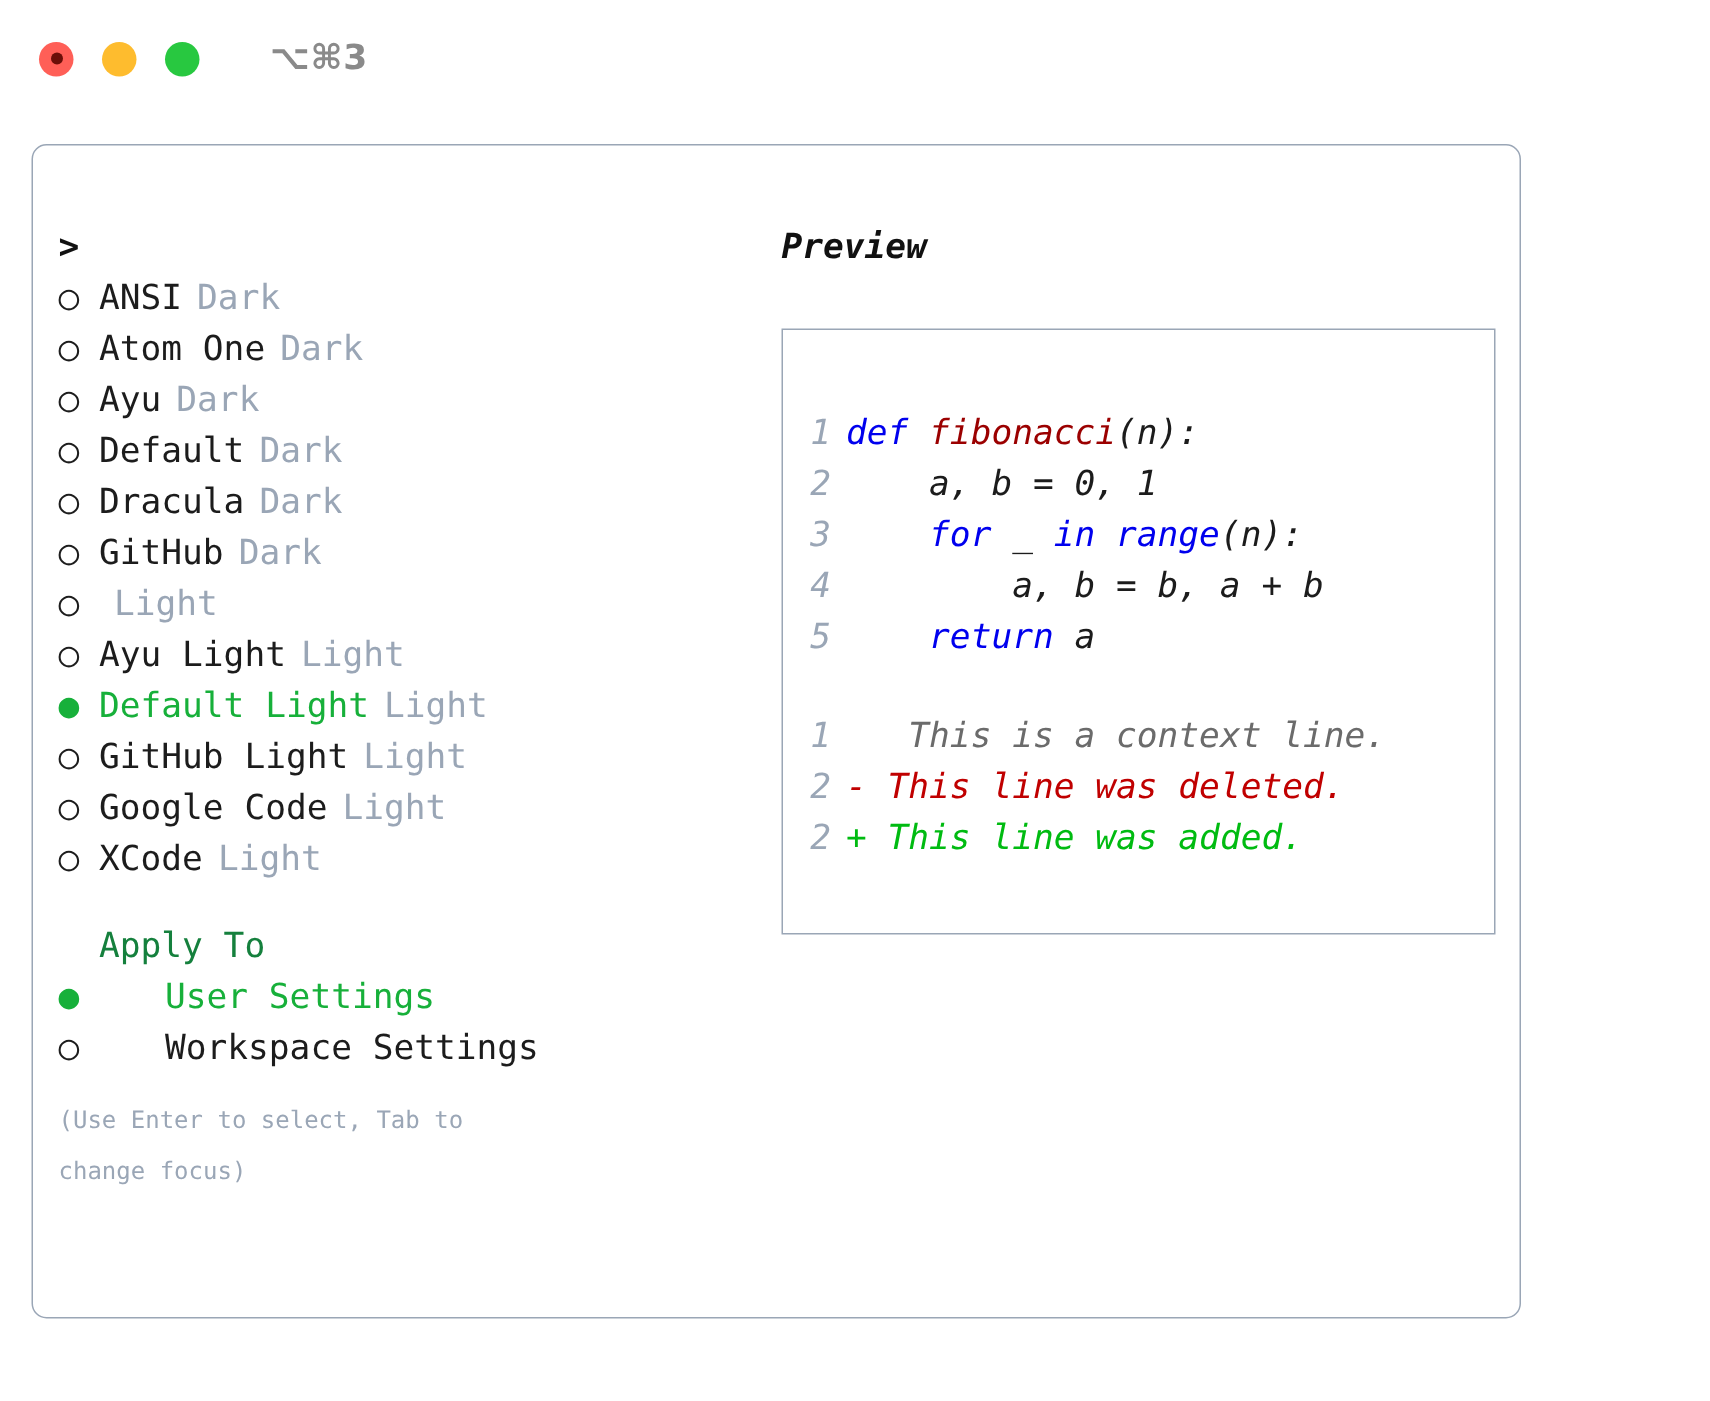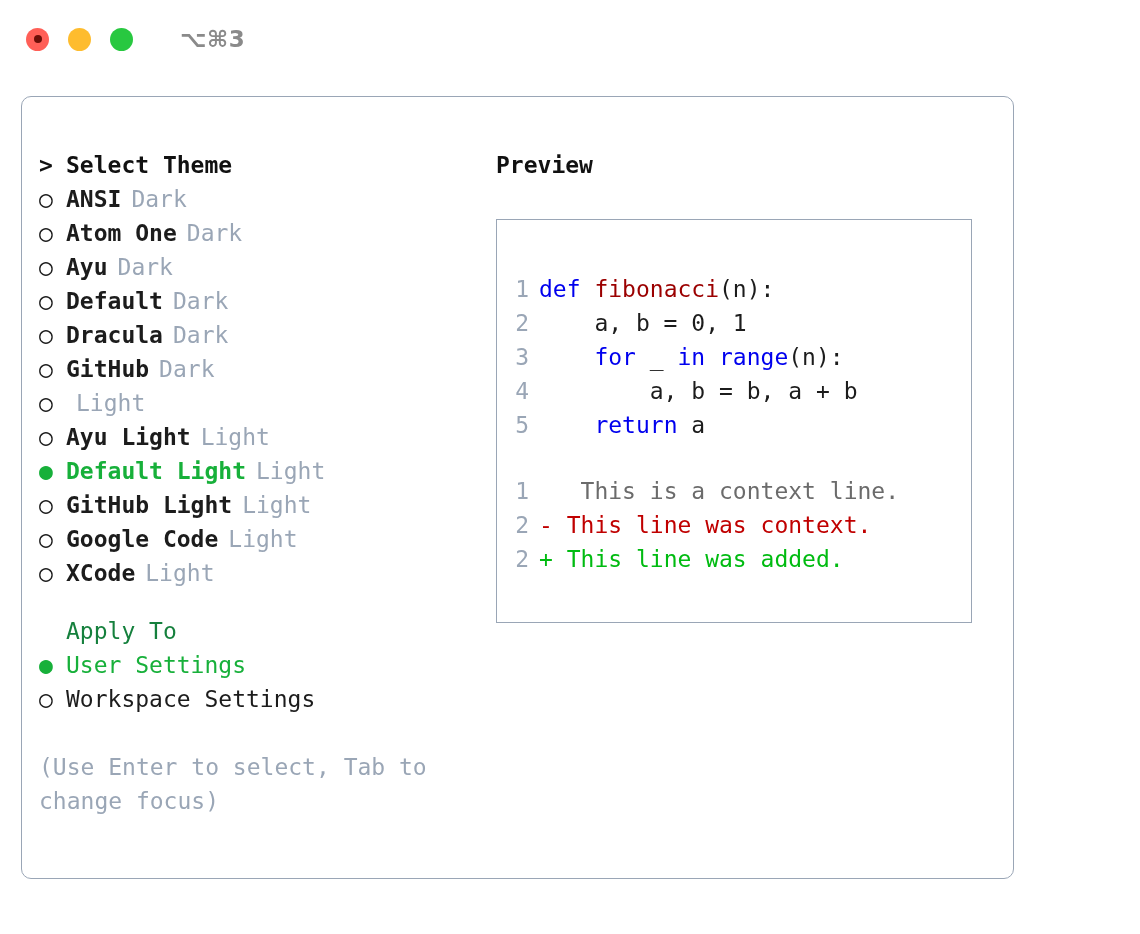--- a/index.html
+++ b/index.html
@@ -105,50 +105,51 @@
   }
   .marker.sel { color: #17b03a; }
   .marker.blank { color: transparent; }
 
   .heading {
     font-weight: 700;
     color: #111111;
   }
   .heading .marker { font-weight: 700; color: #111111; }
 
-  .theme-name { color: #1c1c1c; font-weight: bold; }
+  .theme-name { color: #1c1c1c; }
   .row.selected .theme-name { color: #17b03a; }
   .theme-kind {
     color: #9aa6b6;
     margin-left: 10px;
   }
 
   .apply-head {
     margin-top: 24px;
   }
   .apply-head .label { color: #15803d; }
 
   .row.apply.selected .opt-label { color: #17b03a; }
-  .opt-label { color: #1c1c1c; }
+  .opt-label { color: #1c1c1c; margin-left: 44px; }
 
   .hint {
-    margin-top: 34px;
+    margin-top: 14px;
     color: #9aa6b6;
-    font-size: 23px;
+    font-size: 16px;
     line-height: 34px;
     width: 420px;
     white-space: pre-wrap;
   }
 
   
   .right-col {
     position: absolute;
-    left: 474px;
+    left: 499px;
     top: 51px;
     width: 490px;
+    font-style: italic;
   }
   .preview-title {
     font-size: 23px;
     font-weight: 700;
     color: #111111;
     line-height: 34px;
   }
   .preview-box {
     margin-top: 37px;
     width: 476px;
@@ -199,21 +200,21 @@
       <span class="dot green"></span>
     </div>
     <div class="shortcut">⌥⌘3</div>
   </div>
 
   <div class="card">
 
     <div class="left-col">
 
       <div class="row heading">
-        <span class="marker">&gt;</span><span>Select Theme</span>
+        <span class="marker">&gt;</span>
       </div>
 
       <div class="row">
         <span class="marker">○</span><span class="theme-name">ANSI</span><span class="theme-kind">Dark</span>
       </div>
 
       <div class="row">
         <span class="marker">○</span><span class="theme-name">Atom One</span><span class="theme-kind">Dark</span>
       </div>
 
@@ -298,21 +299,21 @@
           <span class="ln">5</span><span class="code-text"><span class="plain">    </span><span class="kw">return</span><span class="plain"> a</span></span>
         </div>
 
         <div class="gap"></div>
 
         <div class="code-line">
           <span class="ln">1</span><span class="diff-ctx"> </span><span class="diff-ctx">  This is a context line.</span>
         </div>
 
         <div class="code-line">
-          <span class="ln">2</span><span class="diff-del">-</span><span class="diff-del"> This line was context.</span>
+          <span class="ln">2</span><span class="diff-del">-</span><span class="diff-del"> This line was deleted.</span>
         </div>
 
         <div class="code-line">
           <span class="ln">2</span><span class="diff-add">+</span><span class="diff-add"> This line was added.</span>
         </div>
 
       </div>
     </div>
 
   </div>

